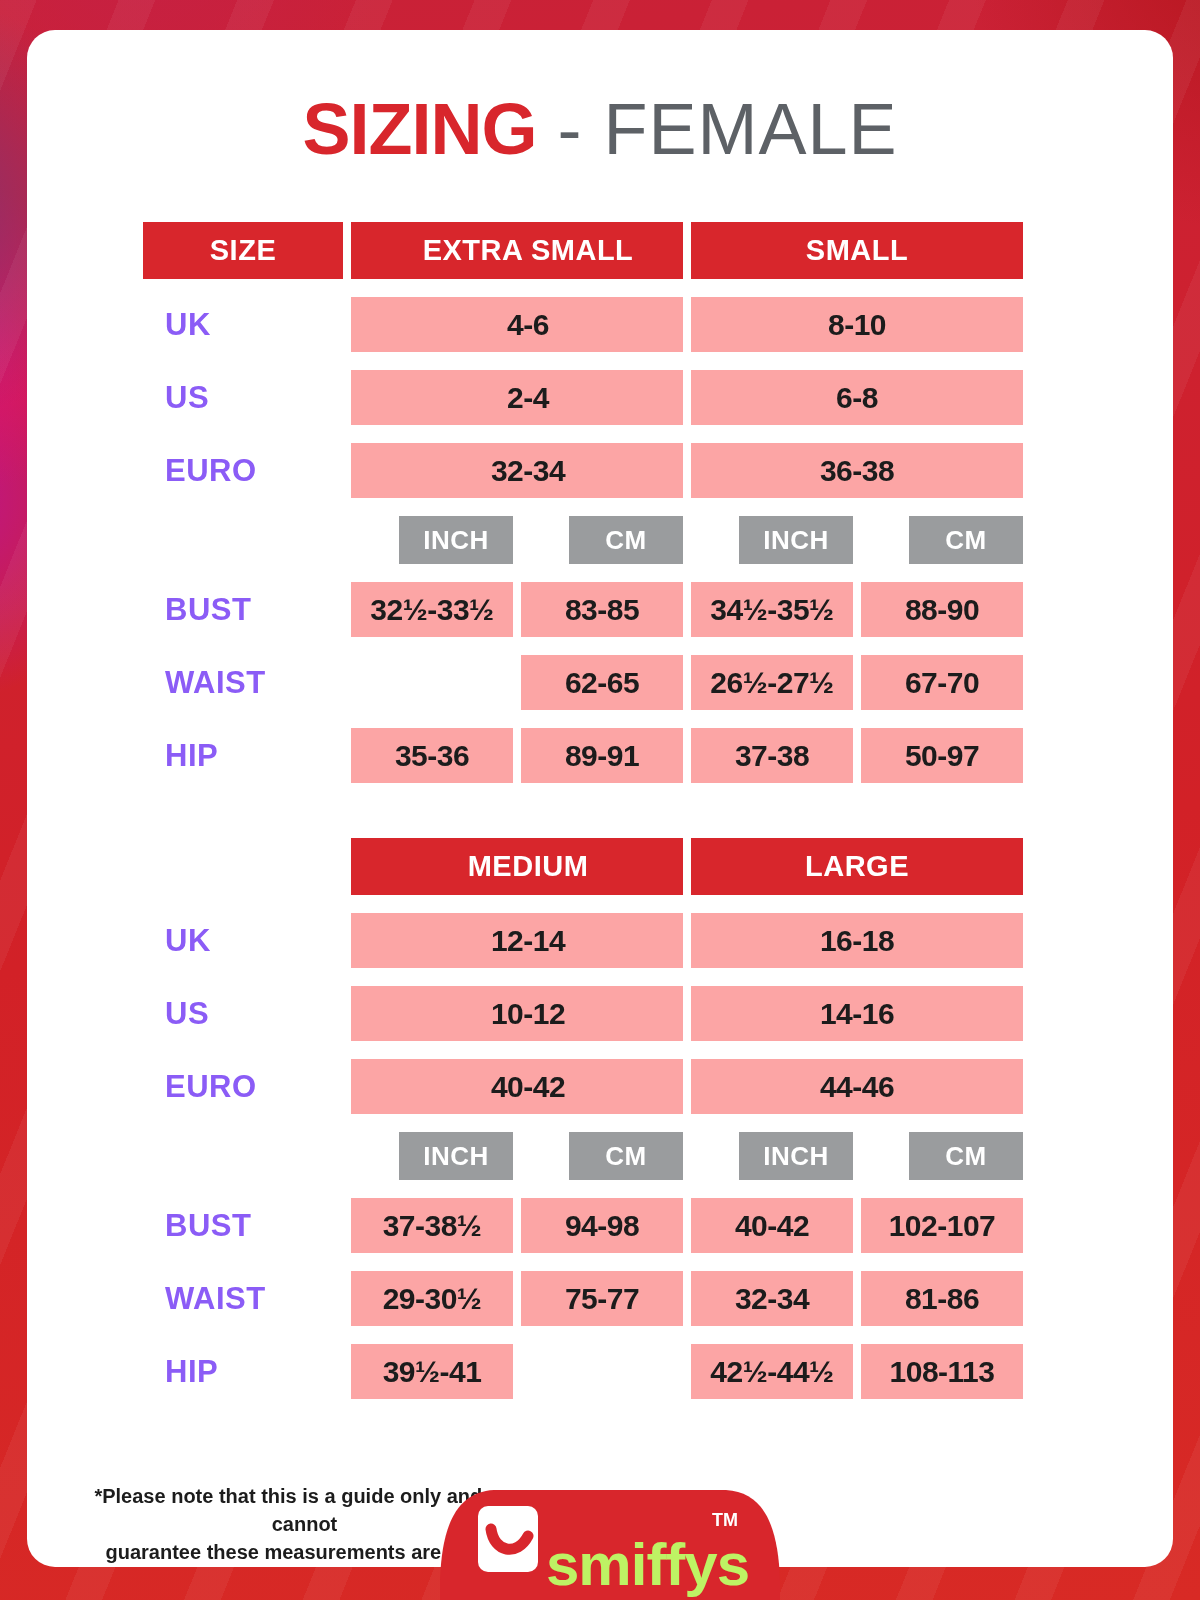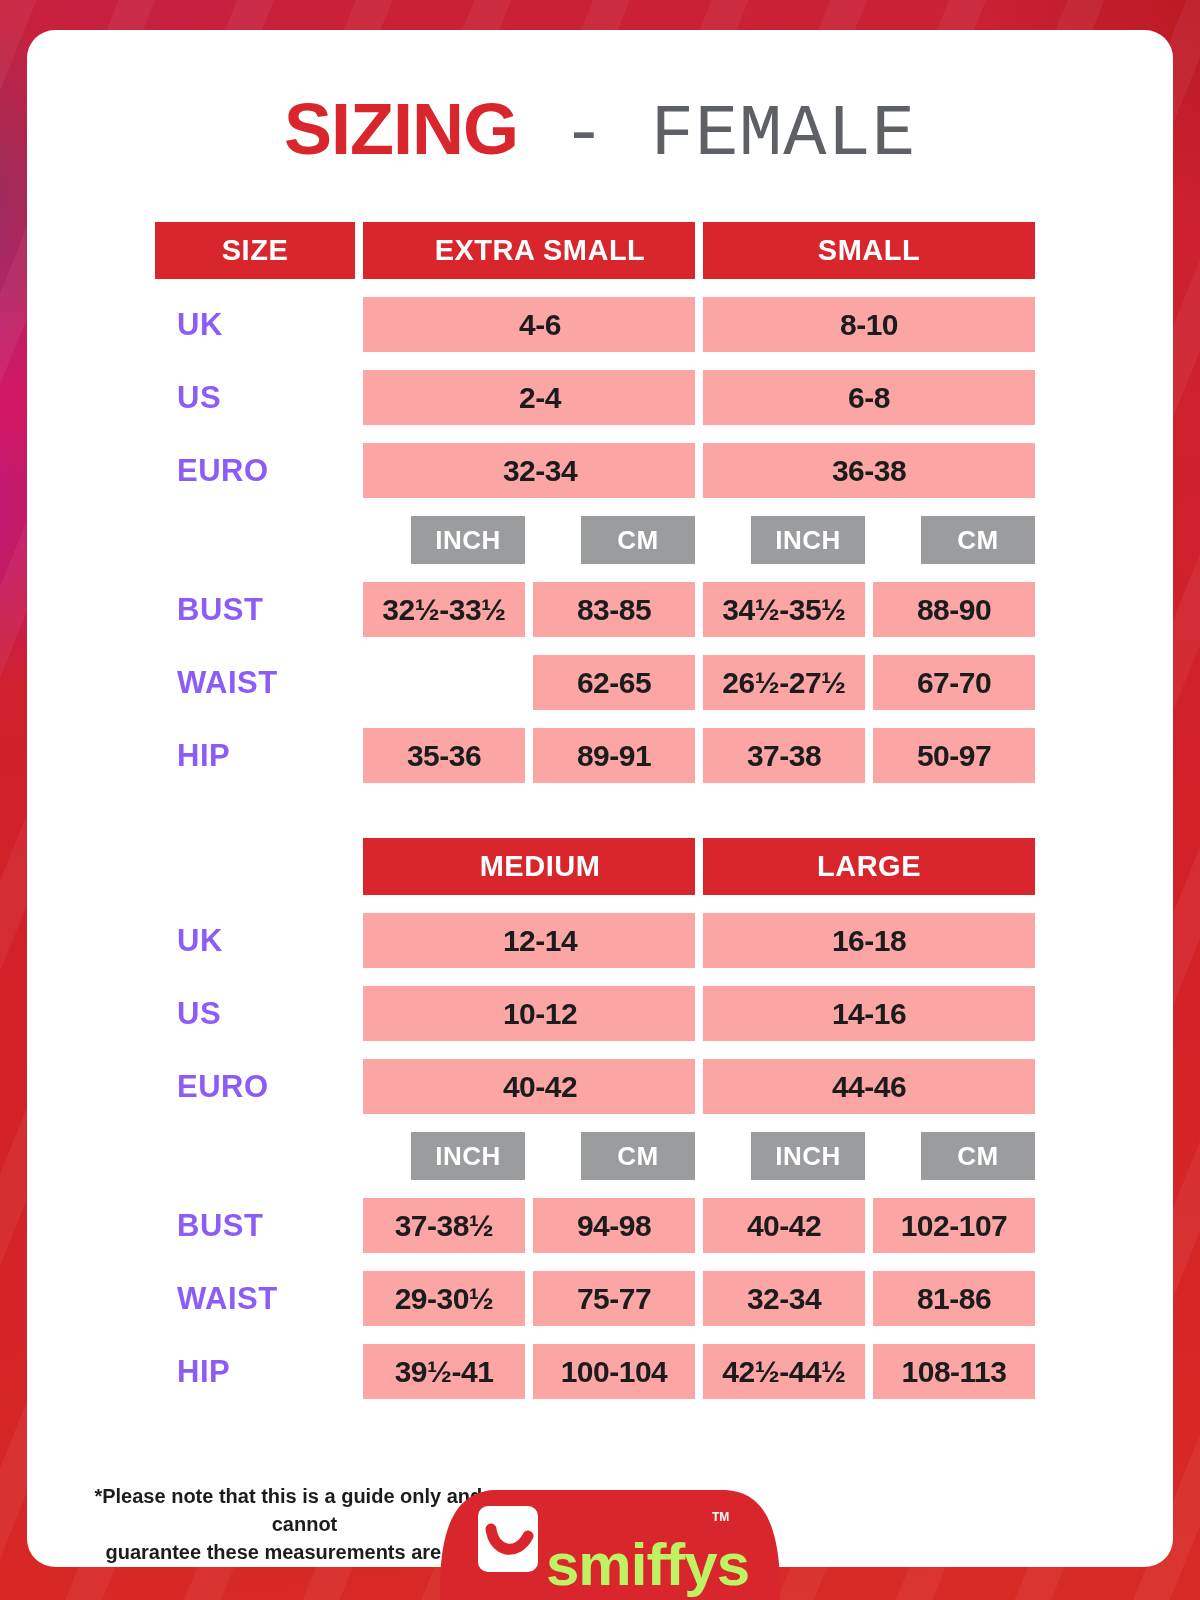--- a/index.html
+++ b/index.html
@@ -25,23 +25,23 @@
   }
   .card {
     position:absolute; left:27px; top:30px; width:1146px; height:1537px;
     background:#ffffff; border-radius:28px; z-index:1;
   }
   .title {
     position:absolute; top:58px; left:0; right:0;
     text-align:center; font-size:72px; letter-spacing:-1px; white-space:nowrap;
   }
   .title .primary { color:#d8262c; font-weight:bold; }
-  .title .secondary { color:#5d6166; font-weight:400; letter-spacing:1px;font-family:Liberation Mono, monospace; }
+  .title .secondary { color:#5d6166; font-weight:400; letter-spacing:1px; }
   .sizing-grid {
-    position:absolute; left:128px;
+    position:absolute; left:116px;
     display:grid;
     grid-template-columns:200px 162px 162px 162px 162px;
     grid-template-rows:57px 55px 55px 55px 48px 55px 55px 55px;
     column-gap:8px; row-gap:18px;
   }
   #table1 { top:192px; }
   #table2 { top:808px; }
   .cell { display:flex; align-items:center; justify-content:center; }
   .red-hdr {
     background:#d8262c; color:#ffffff; font-weight:bold;
@@ -78,21 +78,21 @@
     position:absolute; left:38px; top:22px; width:60px; height:66px;
     background:#ffffff; border-radius:10px;
     display:flex; align-items:center; justify-content:center;
   }
   .wordmark {
     position:absolute; left:106px; top:18px;
     color:#bef264; font-weight:bold; font-size:60px; letter-spacing:-1px;margin-top:28px;
   }
   .tm {
     position:absolute; left:272px; top:26px;
-    color:#ffffff; font-weight:bold; font-size:12px; letter-spacing:0;
+    color:#ffffff; font-weight:bold; font-size:18px; letter-spacing:0;
   }
 </style>
 </head>
 <body>
 
 <div class="bg-streaks"></div>
 
 <div class="card">
 
   <div class="title">
@@ -167,21 +167,20 @@
     <div class="cell val c5 r6">102-107</div>
 
     <div class="cell row-label c1 r7">WAIST</div>
     <div class="cell val c2 r7">29-30½</div>
     <div class="cell val c3 r7">75-77</div>
     <div class="cell val c4 r7">32-34</div>
     <div class="cell val c5 r7">81-86</div>
 
     <div class="cell row-label c1 r8">HIP</div>
     <div class="cell val c2 r8">39½-41</div>
-    <div class="cell val c3 r8">100-104</div>
     <div class="cell val c4 r8">42½-44½</div>
     <div class="cell val c5 r8">108-113</div>
   </div>
 
   <div class="disclaimer">
     <div>*Please note that this is a guide only and we cannot</div>
     <div>guarantee these measurements are exact.</div>
   </div>
 </div>
 

